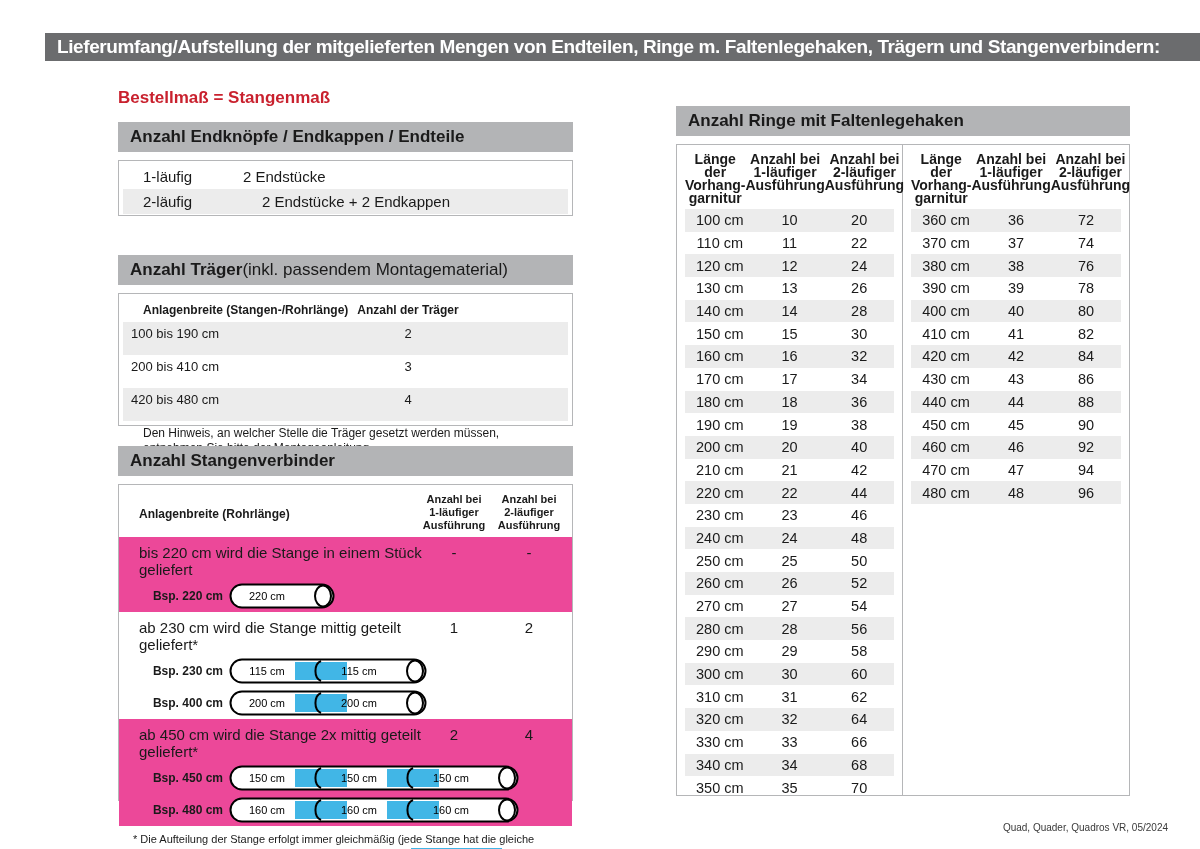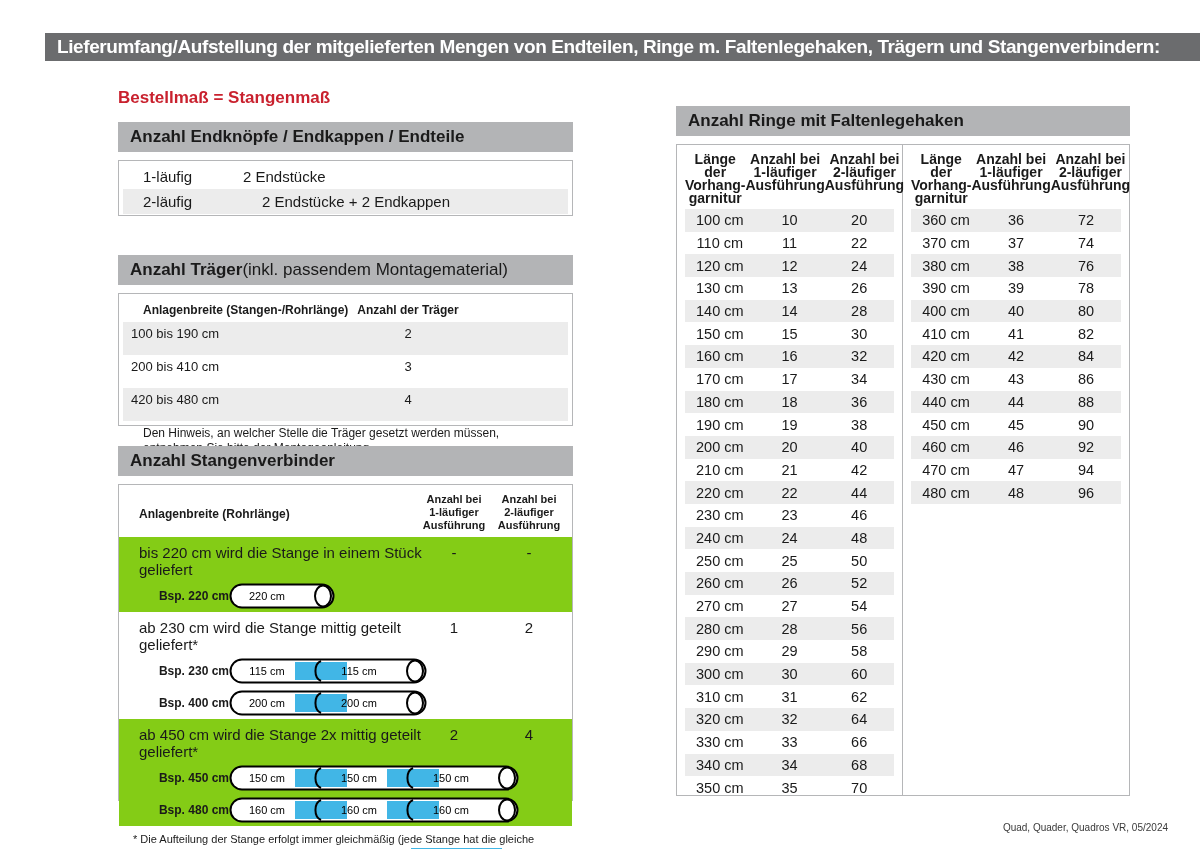--- a/index.html
+++ b/index.html
@@ -43,25 +43,25 @@
   .tr-note { font-size:12px; line-height:15px; padding:5px 36px 0 20px; }
 
   
   .box-verbinder { top:396px; height:317px; }
   .vb-header { position:relative; height:52px; }
   .vb-col1 { position:absolute; left:20px; top:22px; font-size:12px; font-weight:bold; }
   .vb-colh { position:absolute; top:8px; width:80px; text-align:center; font-size:11px;
              font-weight:bold; line-height:13px; white-space:pre-line; }
   .pos-v1 { left:295px; } .pos-v2 { left:370px; }
   .vb-block { position:relative; }
-  .vb-block.stripe { background:#84cc16; }
+  .vb-block.stripe { background:#ec4899; }
   .vb-line { position:relative; padding:7px 110px 2px 20px; font-size:15px; }
   .vb-val { position:absolute; top:7px; width:80px; text-align:center; font-size:15px; }
   .rod-row { display:flex; align-items:center; height:32px; }
-  .rod-label { width:110px; text-align:right; font-size:12px; font-weight:bold; }
+  .rod-label { width:110px; text-align:right; padding-right:6px; font-size:12px; font-weight:bold; }
   .rod { display:inline-flex; }
   .vb-foot { font-size:11px; line-height:15px; padding:6px 14px 0 14px; }
   .hl { background:#41b6e6; padding:0 2px; }
 
   
   .box-ringe { position:absolute; left:0; top:38px; width:454px; height:652px;
                background:#fff; border:1px solid #b5b6b8; display:flex; }
   .ring-half { width:50%; height:100%; padding:0 5px; }
   .ring-half.first { border-right:1px solid #b5b6b8; }
   .ring-head { display:grid; grid-template-columns:1fr 1fr 1fr; padding:8px 3px 4px 3px; }

